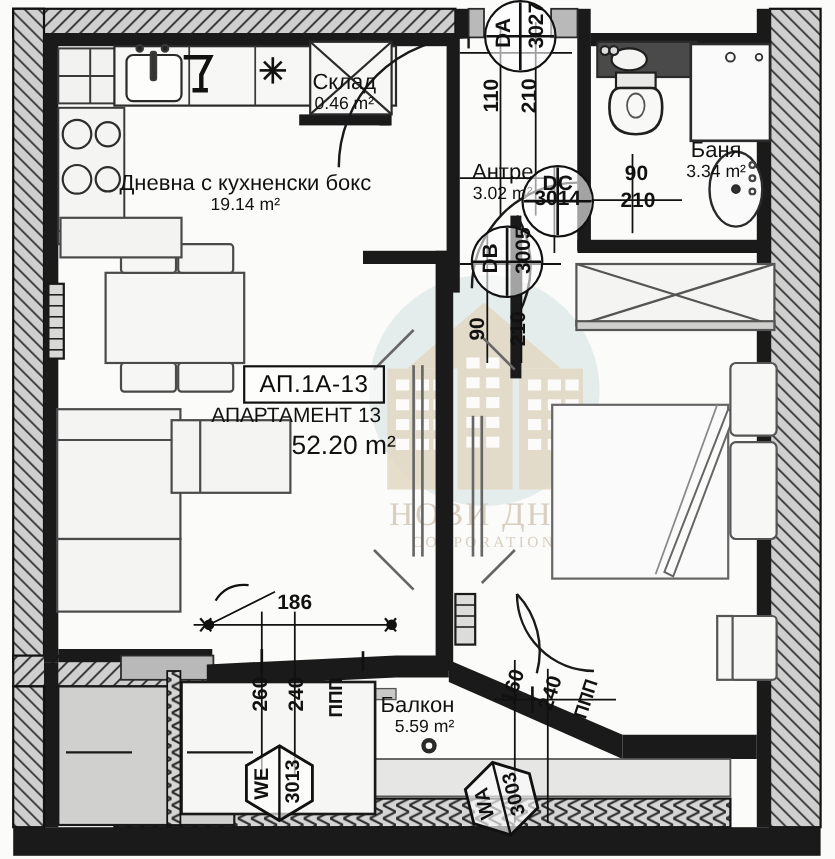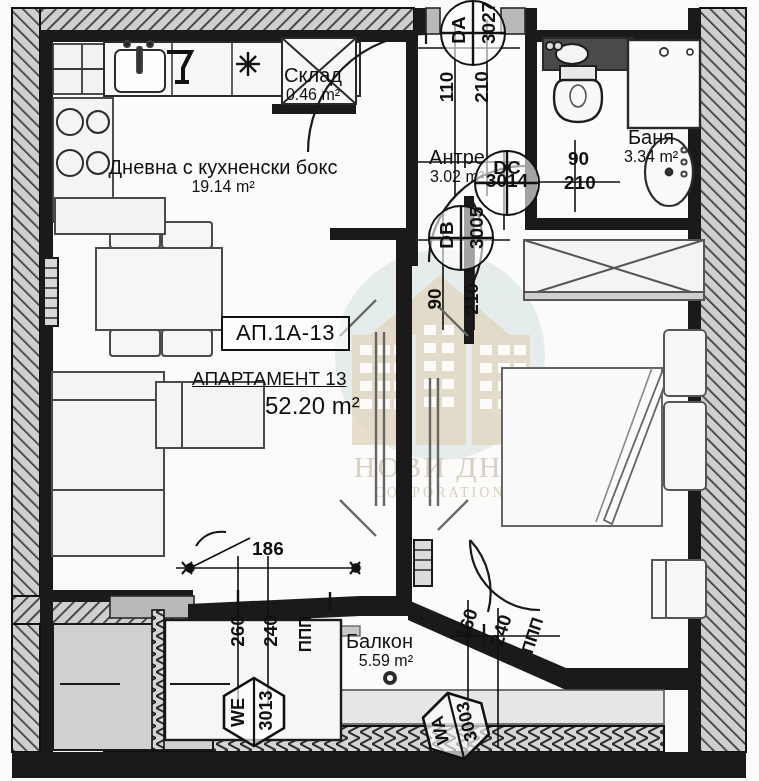--- a/index.html
+++ b/index.html
@@ -383,24 +383,24 @@
     <span class="nm">Баня</span>
     <span class="ar">3.34 m²</span>
   </div>
 
 
   <div class="lbl" style="left:305px;top:630px;width:108px;text-align:right;">
     <span class="nm">Балкон</span>
     <span class="ar">5.59 m²</span>
   </div>
 
-  <div class="apt-box" style="left:221px;top:316px;">
+  <div class="apt-box" style="left:221px;top:332px;">
     <span>АП.1А-13</span>
   </div>
-  <div class="apt-sub" style="left:192px;top:368px;text-decoration:underline;">АПАРТАМЕНТ 13</div>
+  <div class="apt-sub" style="left:192px;top:368px;">АПАРТАМЕНТ 13</div>
   <div class="apt-area" style="left:222px;top:392px;margin-left:43px;">52.20 m²</div>
 
   <div class="tag" style="left:440px;top:0px;">
     <svg class="v" viewBox="0 0 62 62">
         <line x1="31" y1="0" x2="31" y2="62" stroke="#111" stroke-width="2.4"></line>
         <line x1="0" y1="31" x2="62" y2="31" stroke="#111" stroke-width="2.4"></line>
       </svg>
     <span class="tv t1">DA</span>
     <span class="tv t2">3027</span>
   </div>

